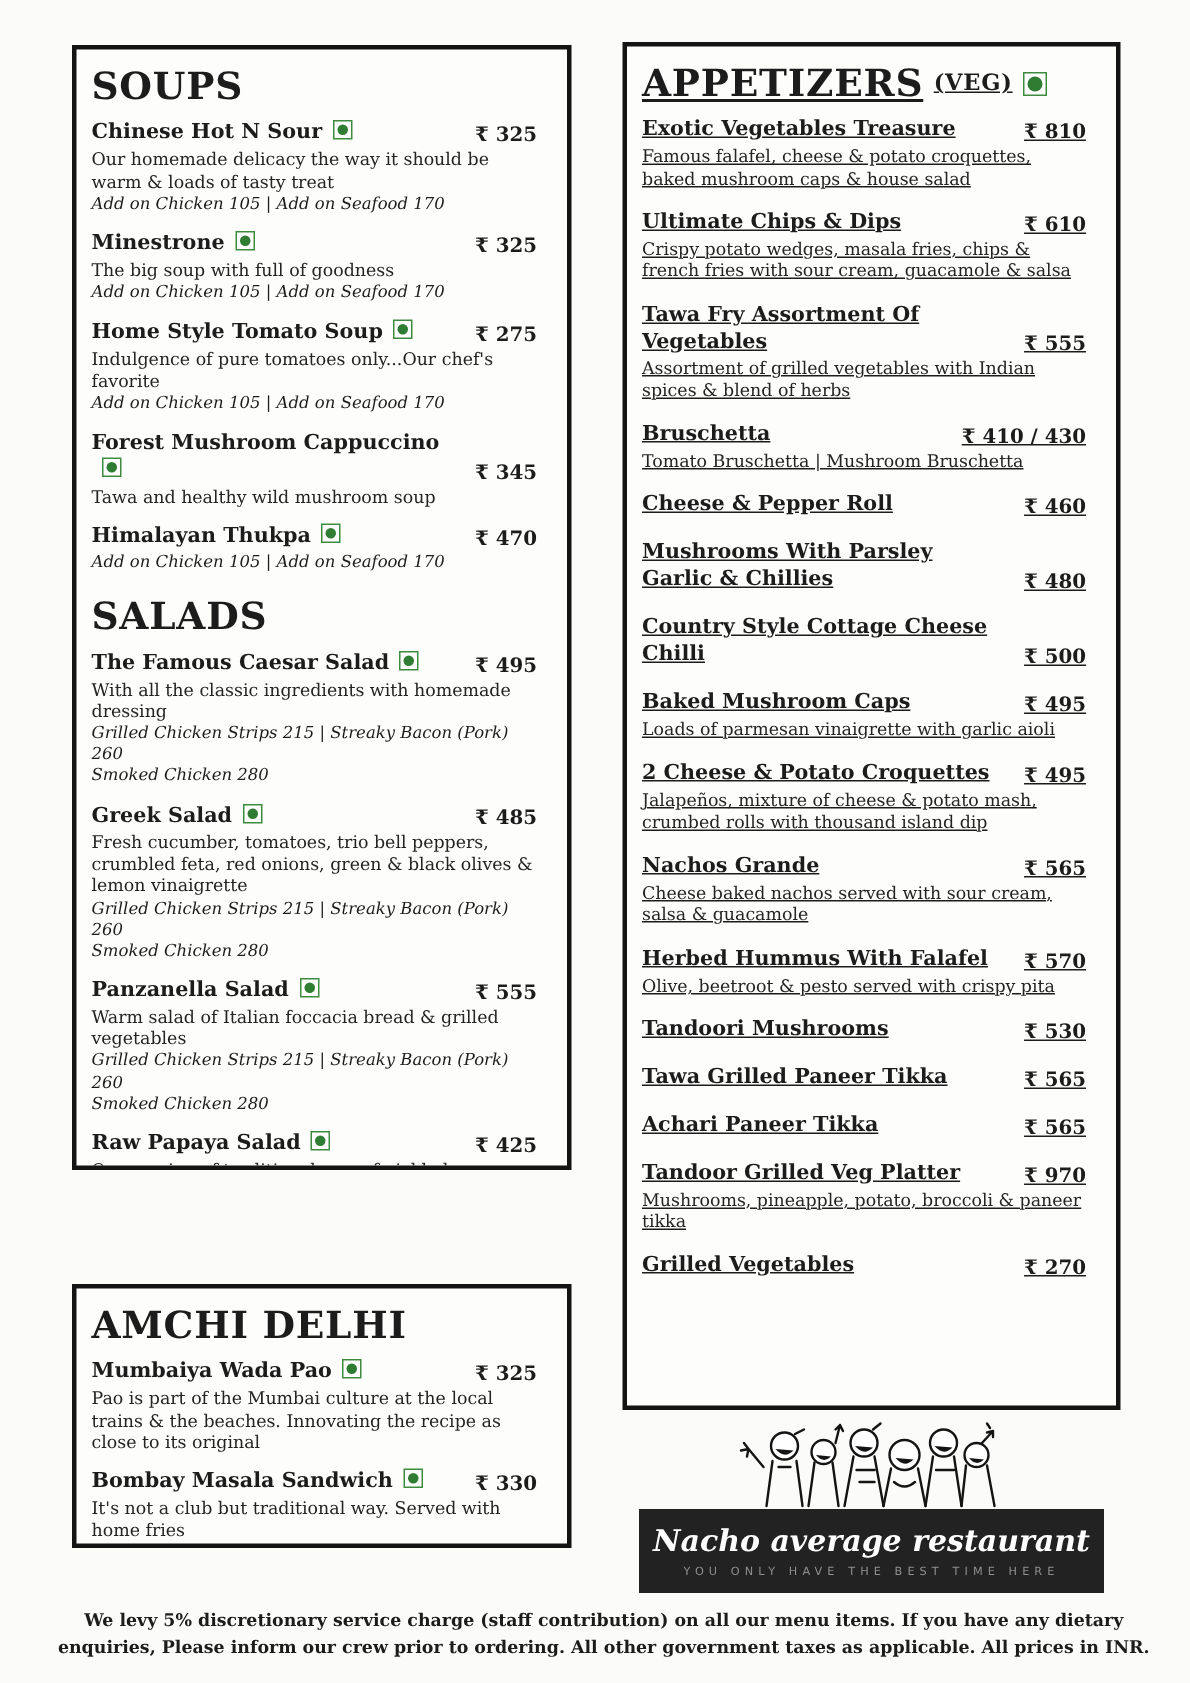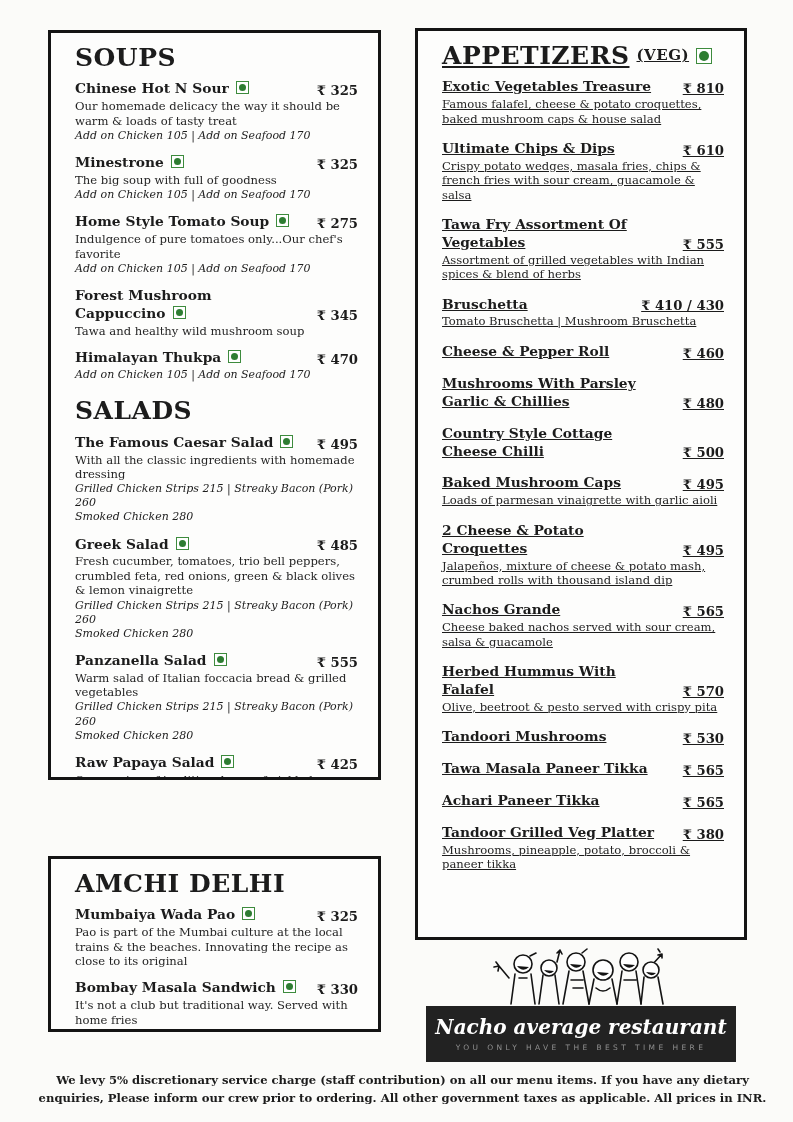--- a/index.html
+++ b/index.html
@@ -1,18 +1,18 @@
 <!DOCTYPE html>
 <html><head>
 <meta charset="utf-8">
 <style>
   html,body{margin:0;padding:0;}
   body{width:793px;height:1122px;background:#fbfbf9;font-family:"DejaVu Serif",serif;color:#1c1c1c;position:relative;overflow:hidden;}
   .page{position:absolute;inset:0;}
-  .box{position:absolute;background:#fdfdfc;border:3px solid #141414;box-sizing:border-box;padding:12px 20px 8px 24px;overflow:hidden;}
+  .box{position:absolute;background:#fdfdfc;border:3px solid #141414;box-sizing:border-box;padding:12px 20px 8px 10px;overflow:hidden;}
   #box-left-top{left:48px;top:30px;width:333px;height:750px;}
   #box-left-bottom{left:48px;top:808px;width:333px;height:176px;margin-top:48px;}
   #box-right{left:415px;top:28px;width:332px;height:912px;text-decoration:underline;}
 
   .sec-title{font-family:"DejaVu Serif",serif;font-weight:900;font-size:25px;letter-spacing:.5px;margin:0 0 9px 0;line-height:1.05;display:flex;align-items:center;}
   .section + .section .sec-title{margin-top:16px;}
   .sec-suffix{font-size:15px;font-weight:bold;margin-left:7px;letter-spacing:.5px;text-align:right;}
 
   .item{margin-bottom:11px;}
   #box-right .item{margin-bottom:14px;}
@@ -240,36 +240,42 @@
           <div class="item-desc">Olive, beetroot &amp; pesto served with crispy pita</div>
         </div>
         <div class="item">
           <div class="item-row">
             <span class="item-name">Tandoori Mushrooms</span>
             <span class="item-price">₹ 530</span>
           </div>
         </div>
         <div class="item">
           <div class="item-row">
-            <span class="item-name">Tawa Masala Paneer Tikka</span>
+            <span class="item-name">Tawa Grilled Paneer Tikka</span>
             <span class="item-price">₹ 565</span>
           </div>
         </div>
         <div class="item">
           <div class="item-row">
             <span class="item-name">Achari Paneer Tikka</span>
             <span class="item-price">₹ 565</span>
           </div>
         </div>
         <div class="item">
           <div class="item-row">
             <span class="item-name">Tandoor Grilled Veg Platter</span>
-            <span class="item-price">₹ 380</span>
+            <span class="item-price">₹ 970</span>
           </div>
           <div class="item-desc">Mushrooms, pineapple, potato, broccoli &amp; paneer tikka</div>
+        </div>
+        <div class="item">
+          <div class="item-row">
+            <span class="item-name">Grilled Vegetables</span>
+            <span class="item-price">₹ 270</span>
+          </div>
         </div>
       </div>
     </div>
 
   <div class="logo-block">
     <svg class="logo-art" width="200" height="62" viewBox="0 0 200 62" fill="none" stroke="#141414" stroke-width="1.6" stroke-linecap="round">
 
       <path d="M28 34 L18 22 M18 22 l-3 -4 m3 4 l-5 1 m5 -1 l-1 5"></path>
       <path d="M76 18 L79 6 m0 0 l-3 3 m3 -3 l2 4"></path>
       <path d="M170 22 L181 10 m0 0 l-4 1 m4 -1 l0 4 m-2 -6 l-2 -3"></path>

